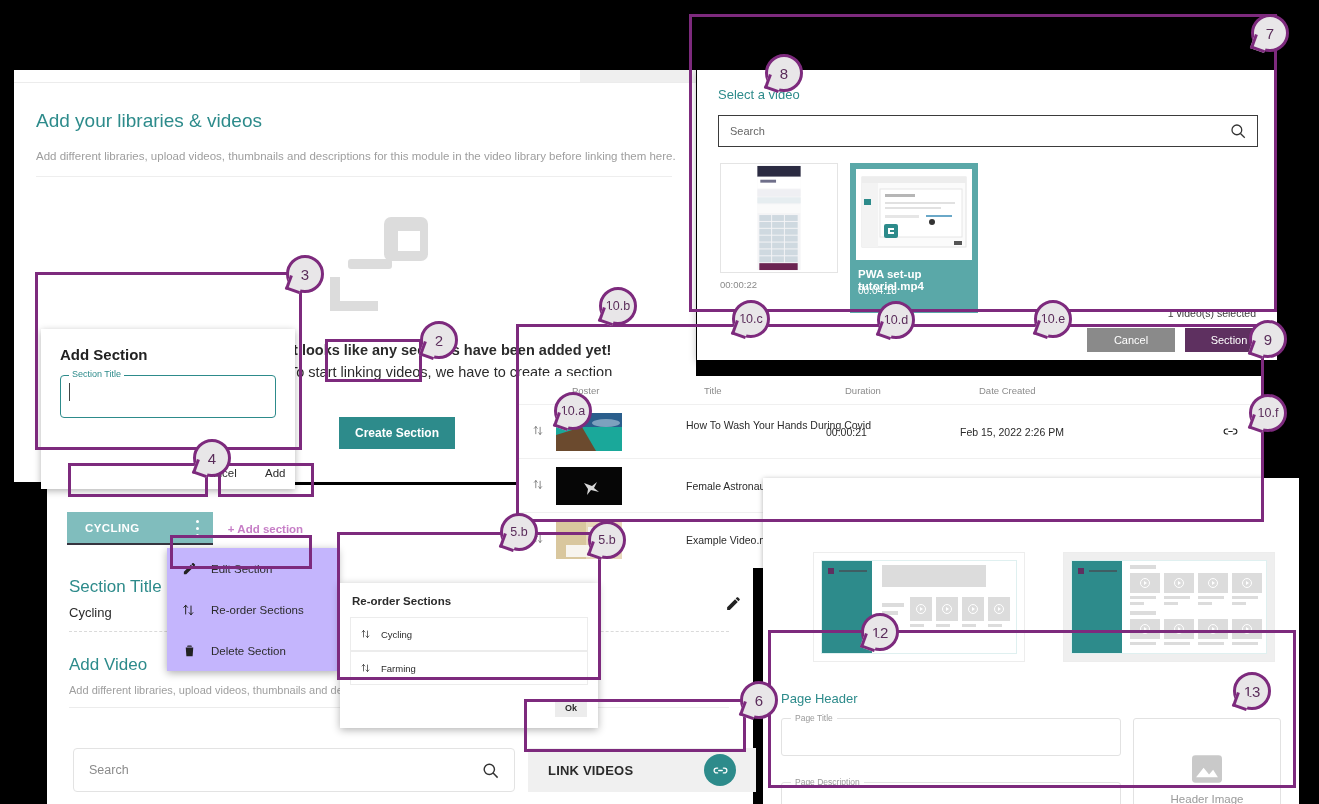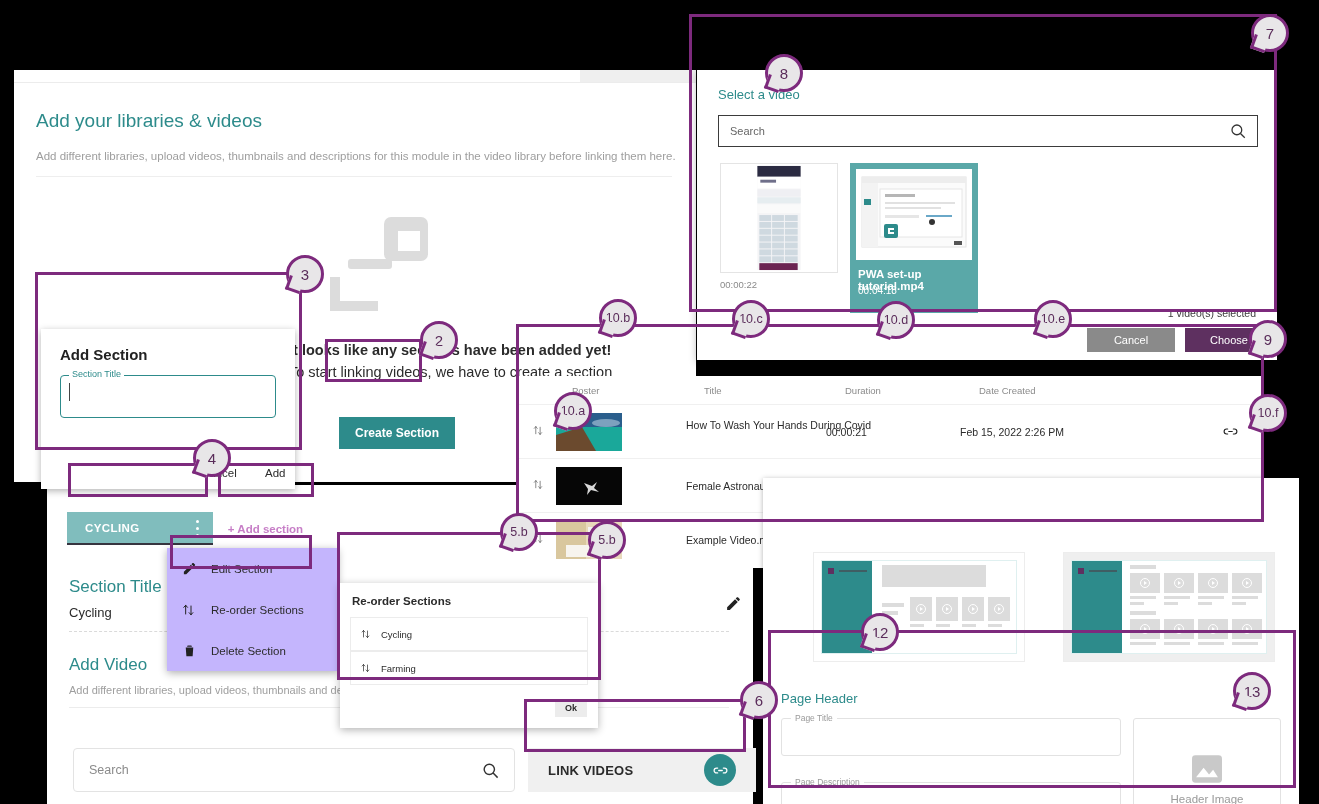--- a/index.html
+++ b/index.html
@@ -534,21 +534,21 @@
       <rect x="28" y="55" width="14" height="14" rx="2" fill="#2d8b8b"></rect>
       <path d="M32 59h6v2h-4v2h4v2h-6z" fill="#fff"></path>
       <rect x="98" y="72" width="8" height="4" fill="#555"></rect>
     </svg>
     <div id="vt2name">PWA set-up tutorial.mp4</div>
     <div id="vt2dur">00:04:18</div>
   </div>
 
   <div id="vmCount">1 video(s) selected</div>
   <button id="vmCancel">Cancel</button>
-  <button id="vmChoose">Choose</button>
+  <button id="vmChoose">Section</button>
 </div>
 
 <div class="hl" style="left:689px;top:14px;width:588px;height:298px;"></div>
 <div class="hl" style="left:35px;top:272px;width:267px;height:178px;"></div>
 <div class="hl" style="left:325px;top:339px;width:97px;height:43px;"></div>
 <div class="hl" style="left:68px;top:463px;width:140px;height:34px;"></div>
 <div class="hl" style="left:218px;top:463px;width:96px;height:34px;"></div>
 <div class="hl" style="left:170px;top:535px;width:142px;height:34px;"></div>
 <div class="hl" style="left:337px;top:532px;width:264px;height:148px;"></div>
 <div class="hl" style="left:524px;top:699px;width:222px;height:53px;"></div>
@@ -558,19 +558,19 @@
 <div class="badge" style="left:420px;top:321px">2</div>
 <div class="badge" style="left:286px;top:255px">3</div>
 <div class="badge" style="left:193px;top:439px">4</div>
 <div class="badge sm" style="left:500px;top:513px">5.b</div>
 <div class="badge sm" style="left:588px;top:521px">5.b</div>
 <div class="badge" style="left:740px;top:681px">6</div>
 <div class="badge" style="left:1251px;top:14px">7</div>
 <div class="badge" style="left:765px;top:54px">8</div>
 <div class="badge" style="left:1249px;top:320px">9</div>
 <div class="badge sm" style="left:554px;top:392px">10.a</div>
-<div class="badge sm" style="left:599px;top:299px">10.b</div>
+<div class="badge sm" style="left:599px;top:287px">10.b</div>
 <div class="badge sm" style="left:732px;top:300px">10.c</div>
 <div class="badge sm" style="left:877px;top:301px">10.d</div>
 <div class="badge sm" style="left:1034px;top:300px">10.e</div>
 <div class="badge sm" style="left:1249px;top:394px">10.f</div>
 <div class="badge" style="left:861px;top:613px">12</div>
 <div class="badge" style="left:1233px;top:672px">13</div>
 
 </body></html>

